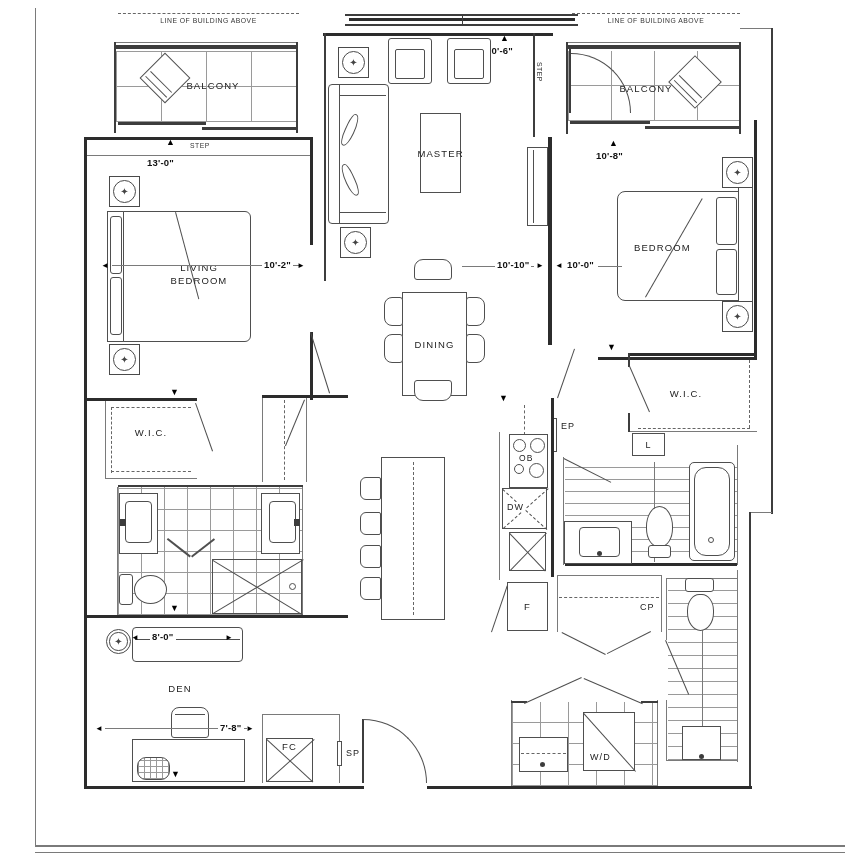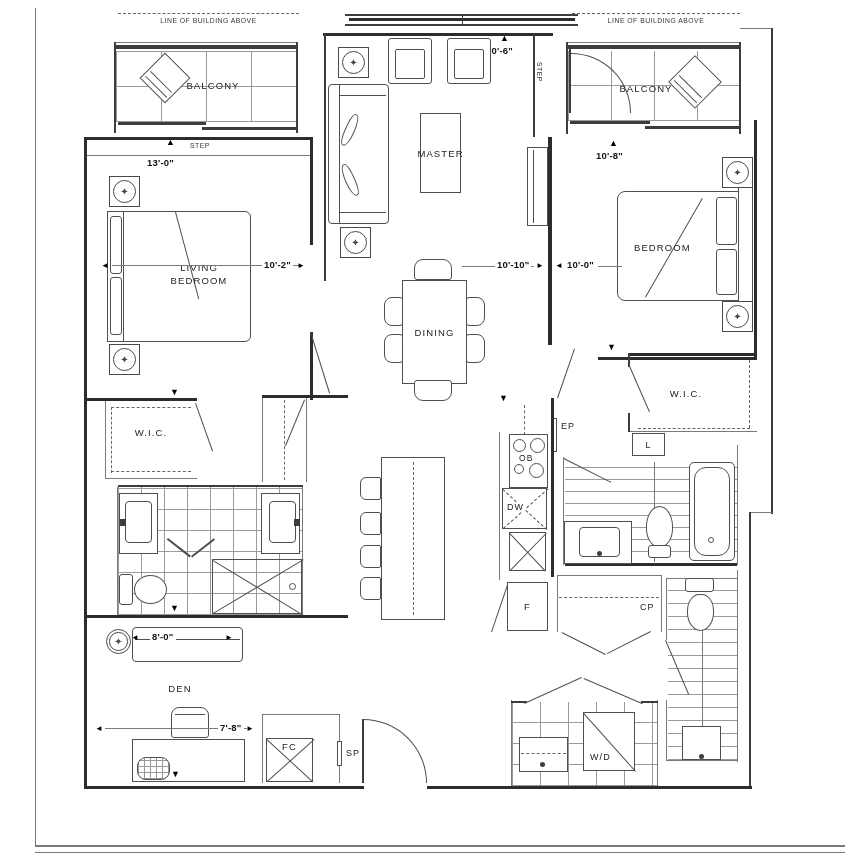--- a/index.html
+++ b/index.html
@@ -242,21 +242,21 @@
   </div>
 <div class="dg" style="left:491px;top:632px;width:49px;transform:rotate(-71.2deg)"></div>
 
 <div class="bx" style="left:381px;top:457px;width:64px;height:163px"></div>
 <div class="dv" style="left:413px;top:462px;height:153px"></div>
 <div class="bx" style="left:360px;top:477px;width:21px;height:23px;border-radius:6px 2px 2px 6px"></div>
 <div class="bx" style="left:360px;top:512px;width:21px;height:23px;border-radius:6px 2px 2px 6px"></div>
 <div class="bx" style="left:360px;top:545px;width:21px;height:23px;border-radius:6px 2px 2px 6px"></div>
 <div class="bx" style="left:360px;top:577px;width:21px;height:23px;border-radius:6px 2px 2px 6px"></div>
 
-<div class="bx ctr" style="left:402px;top:280px;width:65px;height:104px">
+<div class="bx ctr" style="left:402px;top:292px;width:65px;height:104px">
     <span class="lbl" style="position:static">DINING</span>
   </div>
 <div class="bx" style="left:414px;top:259px;width:38px;height:21px;border-radius:9px 9px 3px 3px"></div>
 <div class="bx" style="left:414px;top:380px;width:38px;height:21px;border-radius:3px 3px 9px 9px"></div>
 <div class="bx" style="left:384px;top:297px;width:19px;height:29px;border-radius:8px 3px 3px 8px"></div>
 <div class="bx" style="left:384px;top:334px;width:19px;height:29px;border-radius:8px 3px 3px 8px"></div>
 <div class="bx" style="left:466px;top:297px;width:19px;height:29px;border-radius:3px 8px 8px 3px"></div>
 <div class="bx" style="left:466px;top:334px;width:19px;height:29px;border-radius:3px 8px 8px 3px"></div>
 
 <div class="w2" style="left:84px;top:137px;width:3px;height:651px"></div>

